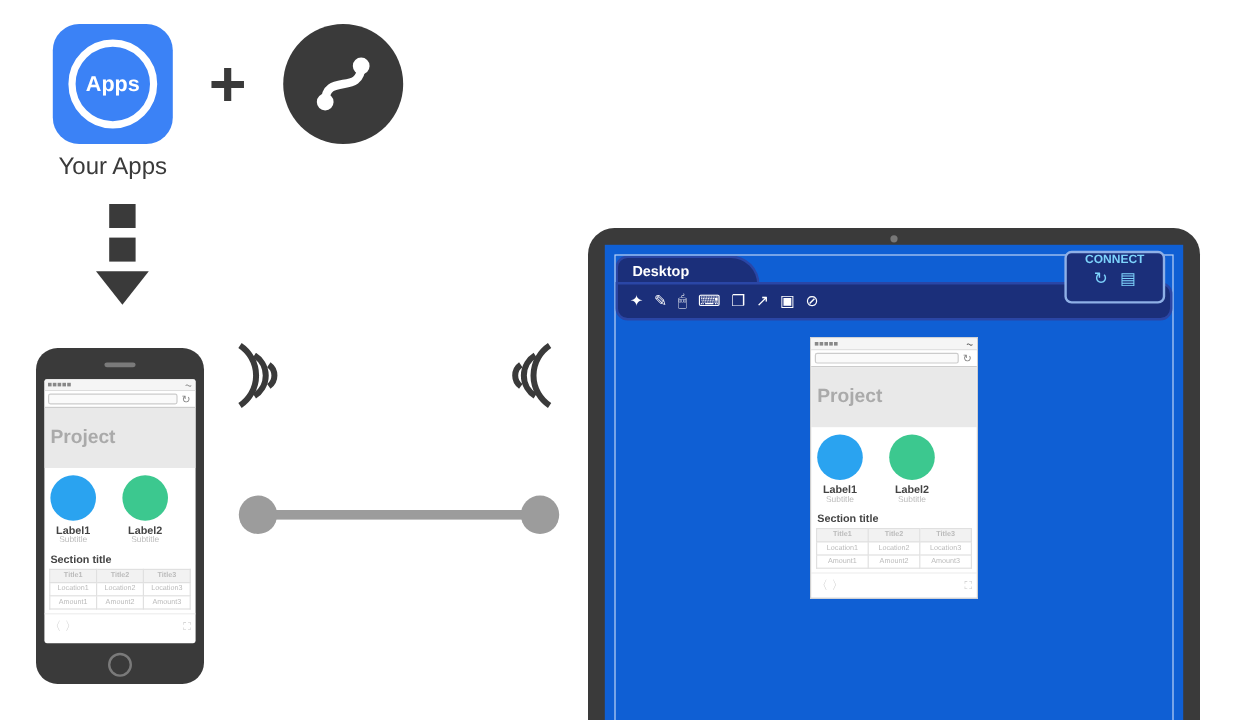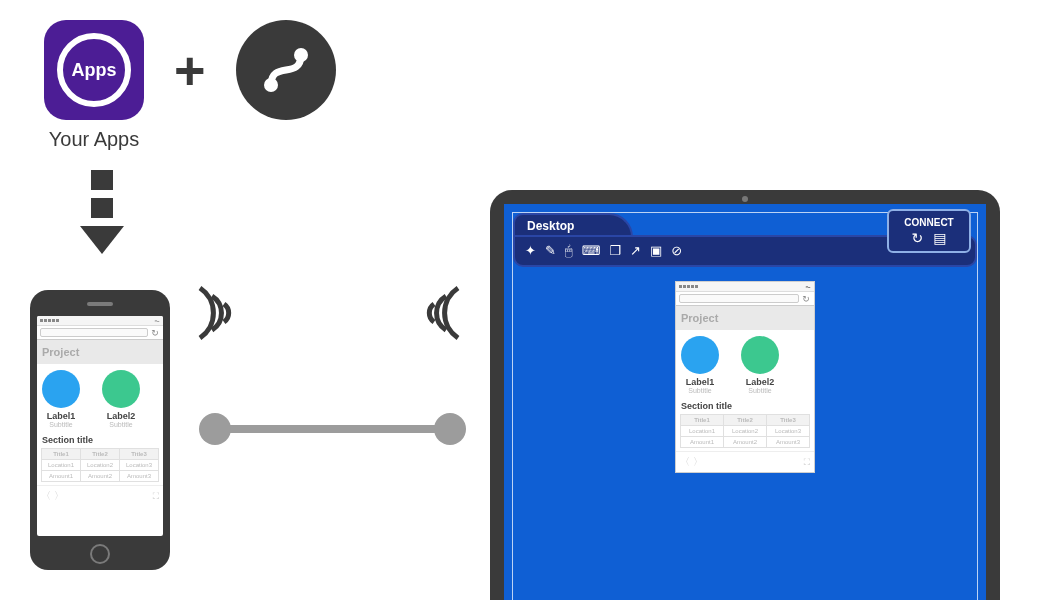--- a/index.html
+++ b/index.html
@@ -1,20 +1,20 @@
 <!DOCTYPE html>
 <html><head>
 <meta charset="utf-8">
 <style>
   * { box-sizing: border-box; margin: 0; padding: 0; }
   body { width: 1040px; height: 600px; background: #fff; font-family: Arial, Helvetica, sans-serif; position: relative; overflow: hidden; }
 
   
   .top-row { position: absolute; top: 20px; left: 44px; display: flex; align-items: center; gap: 30px; }
-  .apps-badge { width: 100px; height: 100px; background: #4c1d95; border-radius: 22px; display: flex; align-items: center; justify-content: center; }
+  .apps-badge { width: 100px; height: 100px; background: #3b82f6; border-radius: 22px; display: flex; align-items: center; justify-content: center; }
   .apps-badge .ring { width: 74px; height: 74px; border: 6px solid #fff; border-radius: 50%; display: flex; align-items: center; justify-content: center; }
   .apps-badge .ring span { color:#fff; font-weight:700; font-size:18px; }
   .plus { font-size: 54px; color:#3a3a3a; font-weight:700; }
   .sdk-badge { width: 100px; height: 100px; background:#3a3a3a; border-radius:50%; display:flex; align-items:center; justify-content:center; }
   .sdk-badge svg { width:60px; height:60px; }
   .top-labels { position:absolute; top:128px; left:44px; display:flex; gap: 80px; }
   .top-labels span { color:#3a3a3a; font-size:20px; }
   .top-labels .l1 { width:100px; text-align:center; }
   .top-labels .l2 { width:120px; text-align:center; }
 
@@ -29,21 +29,21 @@
   .phone .home { position:absolute; bottom:6px; left:50%; transform:translateX(-50%); width:20px; height:20px; border:2px solid #7a7a7a; border-radius:50%; }
   .phone .screen { width:126px; height:220px; background:#fff; border-radius:2px; overflow:hidden; font-size:8px; color:#555; }
 
   .app-screen .statusbar { height:10px; background:#f5f5f5; border-bottom:1px solid #ddd; display:flex; align-items:center; padding:0 3px; gap:2px; }
   .app-screen .statusbar .dots { display:flex; gap:1px; }
   .app-screen .statusbar .dots i { width:3px; height:3px; background:#888; display:block; }
   .app-screen .statusbar .wifi { margin-left:auto; font-size:7px; }
   .app-screen .urlbar { height:14px; background:#fff; border-bottom:1px solid #ccc; display:flex; align-items:center; padding:0 3px; }
   .app-screen .urlbar .field { flex:1; height:9px; border:1px solid #ccc; border-radius:2px; background:#fafafa; }
   .app-screen .urlbar .reload { width:10px; text-align:center; color:#888; font-size:9px; margin-left:2px;}
-  .app-screen .title { background:#e9e9e9; padding:6px 5px; font-weight:700; color:#aaa; font-size:11px; }
+  .app-screen .title { background:#e9e9e9; padding:16px 5px; font-weight:700; color:#aaa; font-size:16px; }
   .app-screen .circles { display:flex; padding:6px 5px 2px; gap:22px; }
   .app-screen .circles .col { display:flex; flex-direction:column; align-items:center; }
   .app-screen .circles .c { width:38px; height:38px; border-radius:50%; }
   .app-screen .circles .c.blue { background:#2aa3f0; }
   .app-screen .circles .c.green { background:#3cc88f; }
   .app-screen .circles .lbl { font-weight:700; font-size:9px; margin-top:3px; color:#444;}
   .app-screen .circles .sub { font-size:7px; color:#bbb; }
   .app-screen .section { font-weight:700; padding:5px 5px 3px; font-size:9px; color:#444;}
   .app-screen table { width:calc(100% - 8px); margin:0 4px; border-collapse:collapse; font-size:6px; }
   .app-screen table th, .app-screen table td { border:1px solid #e0e0e0; padding:2px; text-align:center; color:#bbb; }
@@ -71,21 +71,21 @@
   .laptop .base .notch { position:absolute; top:0; left:50%; transform:translateX(-50%); width:90px; height:8px; background:#c8c8c8; border-radius:0 0 10px 10px; }
   .laptop .shadow { width:560px; height:14px; background:radial-gradient(ellipse at center, rgba(0,0,0,0.35), rgba(0,0,0,0) 70%); margin:2px auto 0; }
 
   
   .desktop-window { position:absolute; inset:8px; border:1px solid #bcd3f5; }
   .dw-header { position:relative; height:54px; }
   .dw-tab { position:absolute; top:0; left:0; width:120px; height:24px; background:#1b2f7a; border:2px solid #2a46a6; border-bottom:none; border-radius:10px 24px 0 0; color:#fff; font-weight:700; font-size:12px; display:flex; align-items:center; padding-left:12px; }
   .dw-bar { position:absolute; top:22px; left:0; right:0; height:32px; background:#1b2f7a; border:2px solid #2a46a6; border-radius:0 10px 10px 10px; display:flex; align-items:center; padding:0 10px; gap:10px; }
   .dw-bar .icons { display:flex; gap:9px; }
   .dw-bar .icons i { color:#fff; font-size:13px; font-style:normal; }
-  .connect-btn { position:absolute; top:-4px; right:6px; width:84px; height:44px; border:2px solid #8fb0e6; border-radius:6px; background:#1b2f7a; color:#ffffff; display:flex; flex-direction:column; align-items:center; justify-content:center; gap:2px; }
+  .connect-btn { position:absolute; top:-4px; right:6px; width:84px; height:44px; border:2px solid #8fb0e6; border-radius:6px; background:#1b2f7a; color:#7dd3fc; display:flex; flex-direction:column; align-items:center; justify-content:flex-start; gap:2px; }
   .connect-btn .ct { font-size:10px; font-weight:700; }
   .connect-btn .ci { display:flex; gap:10px; font-size:14px; }
   .dw-body { position:absolute; top:62px; left:0; right:0; bottom:0; display:flex; align-items:flex-start; justify-content:center; padding-top:6px; }
   .dw-body .mini-phone { width:140px; background:#fff; border:1px solid #cfcfcf; }
 
 </style>
 </head>
 <body>
 
 <div class="top-row">

